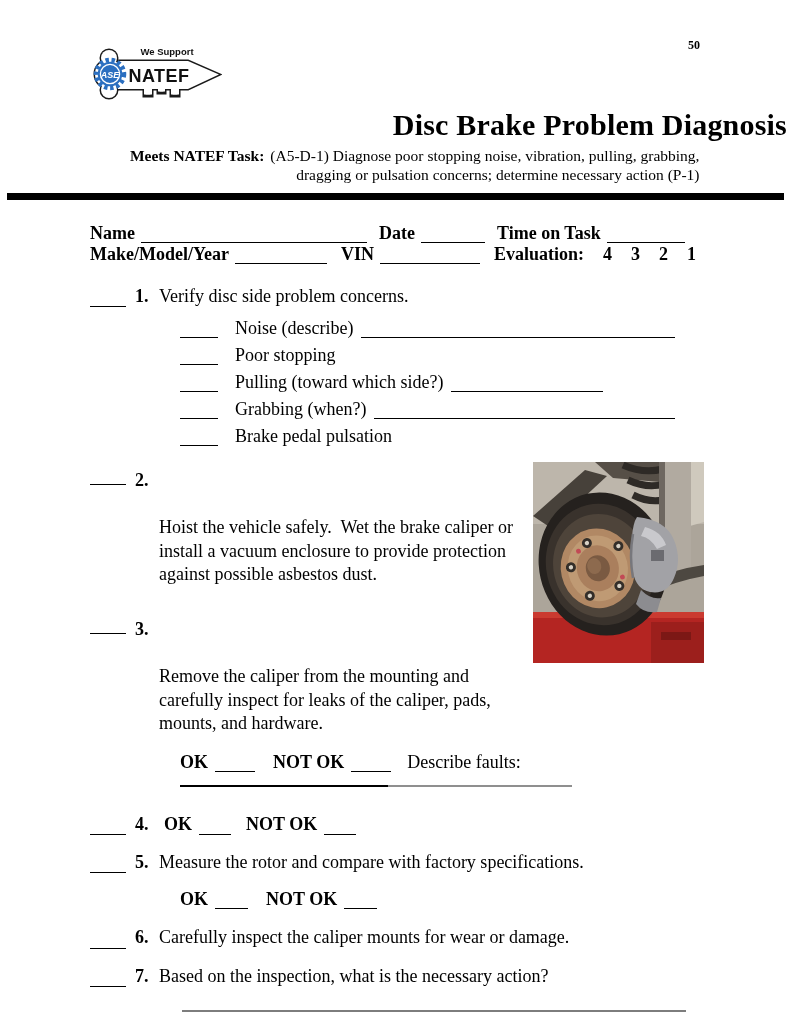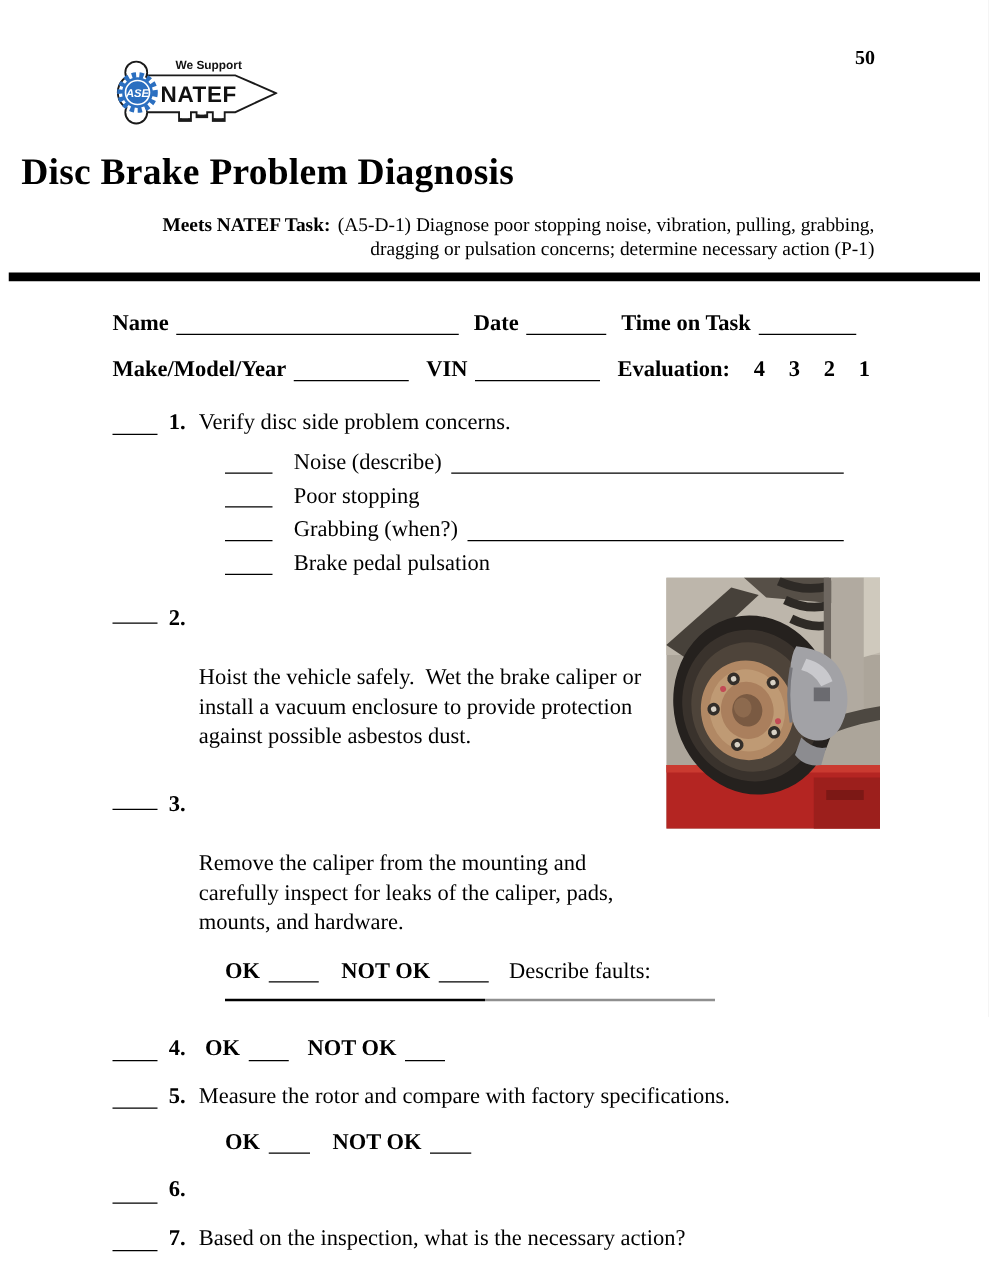--- a/index.html
+++ b/index.html
@@ -10,54 +10,54 @@
     margin: 0 auto;
     background: #ffffff;
     font-family: "Liberation Serif", serif;
     color: #000;
     overflow: hidden;
   }
   .page-number {
     position: absolute;
     top: 38px;
     right: 91px;
-    font-size: 16px;
+    font-size: 12px;
     font-weight: bold;
   }
   .logo {
     position: absolute;
     top: 42px;
     left: 88px;
     width: 134px;
     height: 62px;
   }
   .title {
-    margin: 17px;
+    margin: 4px;
     padding-top: 104px;
-    text-align: left;
+    text-align: right;
     font-size: 30px;
     font-weight: bold;
     letter-spacing: 0.2px;
   }
   .subtitle {
     margin: 5px auto 0;
     max-width: 608px;
     text-align: right;
     font-size: 15.5px;
     line-height: 1.22;
   }
   .subtitle .task-label { font-weight: bold; margin-right: 6px; }
   .divider { height: 7px; background: #000; margin: 8px 7px 0 7px; }
 
   .content { padding: 0 95px 0 90px; font-size: 18px; }
 
   
   .form-row { display: flex; align-items: flex-end; }
   .form-row.row1 { margin-top: 23px; }
-  .form-row.row2 { margin-top: 16px; }
+  .form-row.row2 { }
   .lbl { font-weight: bold; white-space: nowrap; }
   .blank {
     display: inline-block;
     height: 5px;
     margin-bottom: 1px;
     margin-left: 6px;
     border-bottom: 1.6px solid #000;
   }
   .w-name { width: 226px; }
   .w-date { width: 64px; }
@@ -237,20 +237,25 @@
         <span class="blank-s"></span>
         <span class="slabel">Noise (describe)</span>
         <span class="fill"></span>
       </div>
       <div class="subrow">
         <span class="blank-s"></span>
         <span class="slabel">Poor stopping</span>
       </div>
       <div class="subrow">
         <span class="blank-s"></span>
+        <span class="slabel">Pulling (toward which side?)</span>
+        <span class="fill short"></span>
+      </div>
+      <div class="subrow">
+        <span class="blank-s"></span>
         <span class="slabel">Grabbing (when?)</span>
         <span class="fill"></span>
       </div>
       <div class="subrow">
         <span class="blank-s"></span>
         <span class="slabel">Brake pedal pulsation</span>
       </div>
     </div>
 
     <div class="item row-m item-2">
@@ -292,20 +297,21 @@
     <div class="okrow okrow2">
       <span class="lbl">OK</span>
       <span class="blank-ok small"></span>
       <span class="lbl nok">NOT OK</span>
       <span class="blank-ok small"></span>
     </div>
 
     <div class="item row-s item-6">
       <span class="blank-num"></span>
       <span class="num">6.</span>
+      <span class="text">Carefully inspect the caliper mounts for wear or damage.</span>
     </div>
 
     <div class="item row-s item-7">
       <span class="blank-num"></span>
       <span class="num">7.</span>
       <span class="text">Based on the inspection, what is the necessary action?</span>
     </div>
 
     <div class="answer-line"></div>
   </div>

